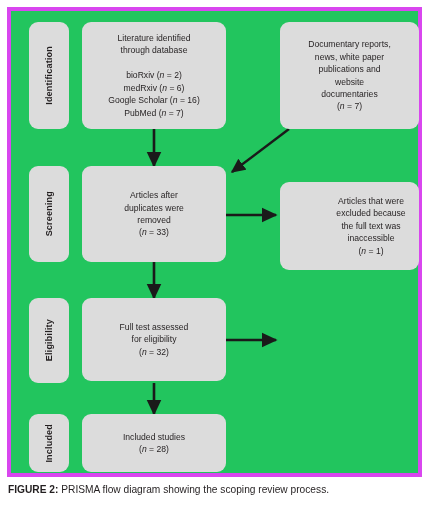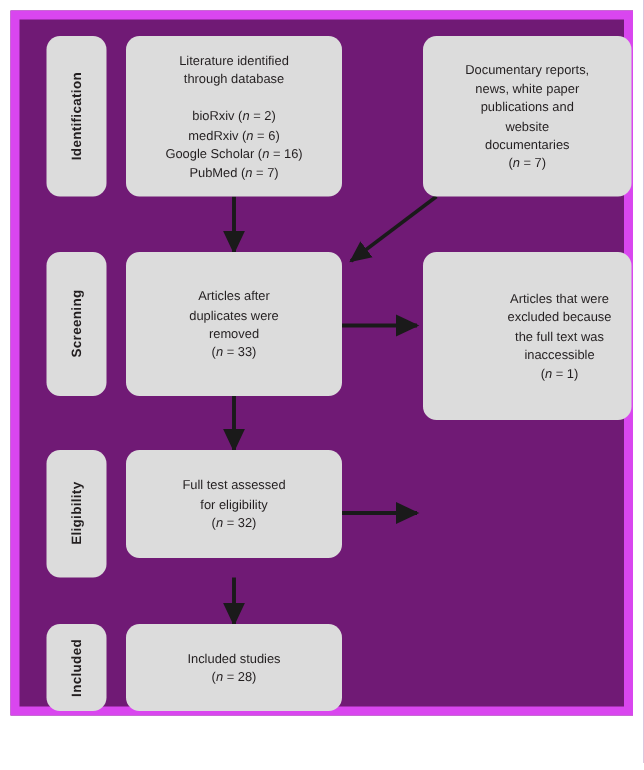--- a/index.html
+++ b/index.html
@@ -21,22 +21,22 @@
     height: 513px;
   }
 
   
   .figure-frame {
     position: absolute;
     left: 7px;
     top: 7px;
     width: 415px;
     height: 470px;
-    border: 6px solid #d946ef;
-    background: #701a75;
+    border: 4px solid #d946ef;
+    background: #22c55e;
     box-sizing: border-box;
   }
 
   
   .node {
     position: absolute;
     background: #dcdcdc;
     border-radius: 9px;
     box-sizing: border-box;
     display: flex;
@@ -167,36 +167,40 @@
 (<i class="italic-n">n</i> = 7)</span>
     </div>
 
     <div class="node" style="left:71px; top:155px; width:144px; height:96px;text-align:center;">
       <span class="node-text">Articles after
 duplicates were
 removed
 (<i class="italic-n">n</i> = 33)</span>
     </div>
 
-    <div class="node" style="left:269px; top:155px; width:139px; height:112px;padding-left:43px;">
+    <div class="node" style="left:269px; top:171px; width:139px; height:88px;padding-left:43px;">
       <span class="node-text">Articles that were
 excluded because
 the full text was
 inaccessible
 (<i class="italic-n">n</i> = 1)</span>
     </div>
 
-    <div class="node" style="left:71px; top:287px; width:144px; height:72px;">
+    <div class="node" style="left:71px; top:287px; width:144px; height:83px;">
       <span class="node-text">Full test assessed
 for eligibility
 (<i class="italic-n">n</i> = 32)</span>
     </div>
 
 
     <div class="node" style="left:71px; top:403px; width:144px; height:58px;">
       <span class="node-text">Included studies
 (<i class="italic-n">n</i> = 28)</span>
     </div>
 
   </div>
 
+  <div class="figure-caption">
+    <span class="caption-label">FIGURE 2:</span>
+    <span class="caption-text">PRISMA flow diagram showing the scoping review process.</span>
+  </div>
 
 </div>
 
 </body></html>

